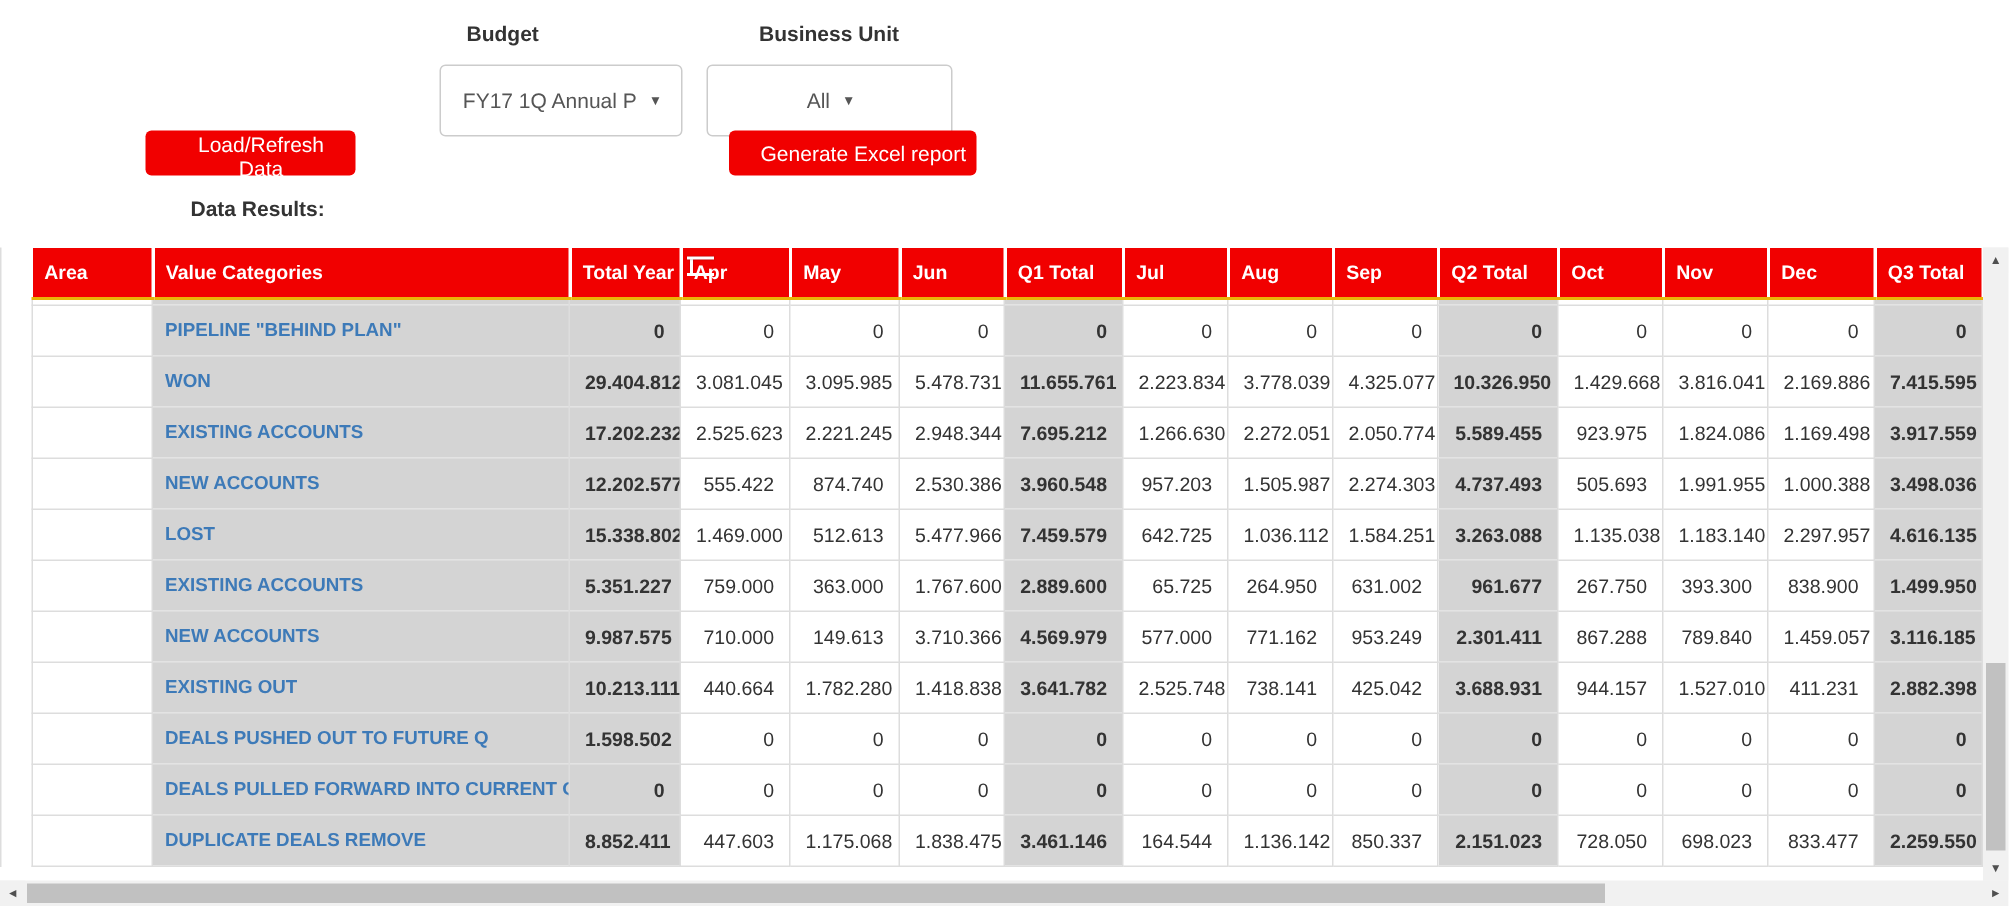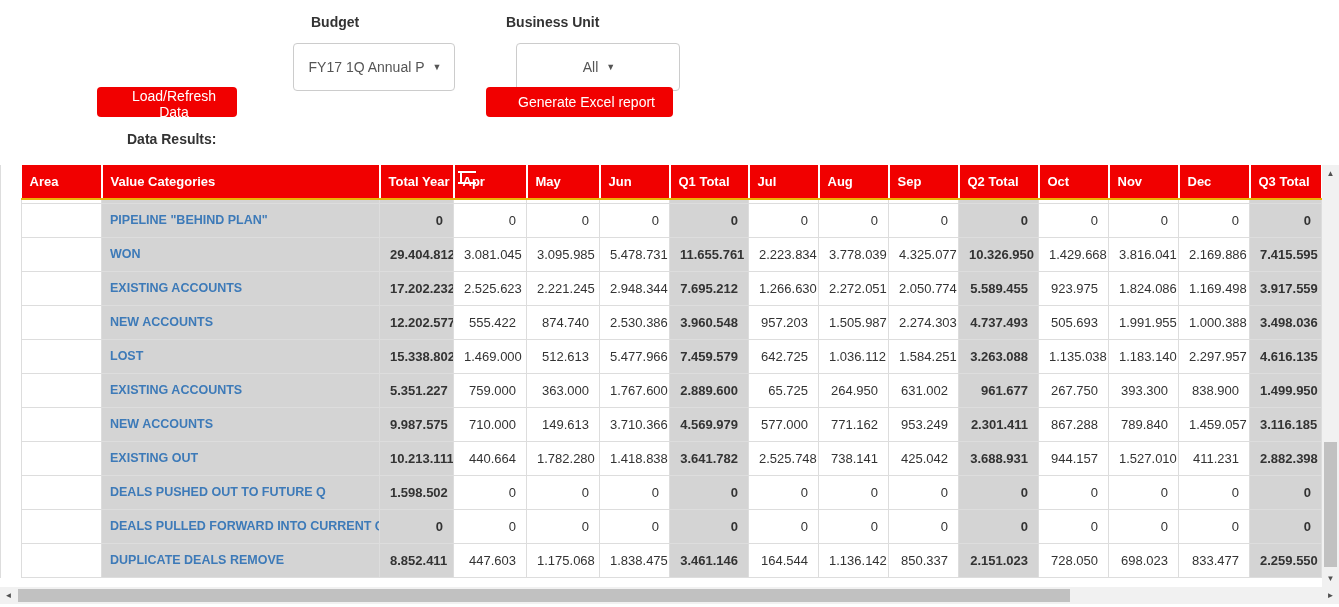--- a/index.html
+++ b/index.html
@@ -64,27 +64,27 @@
 </head>
 <body>
 
 <div class="abs field-label" style="left:291px;top:14px;">Budget</div>
 <div class="abs select" style="left:293px;top:43px;width:162px;">
   <span>FY17 1Q Annual P</span>
   <span class="caret">▼</span>
 </div>
 
 <div class="abs field-label" style="left:486px;top:14px;">Business Unit</div>
-<div class="abs select" style="left:516px;top:43px;width:164px;">
+<div class="abs select" style="left:471px;top:43px;width:164px;">
   <span>All</span>
   <span class="caret">▼</span>
 </div>
 
 <button class="abs btn" style="left:97px;top:87px;width:140px;">Load/Refresh Data</button>
-<button class="abs btn" style="left:486px;top:87px;width:187px;">Generate Excel report</button>
+<button class="abs btn" style="left:486px;top:87px;width:165px;">Generate Excel report</button>
 
 <div class="abs data-results" style="left:107px;top:131px;">Data Results:</div>
 
 <div class="abs table-wrap">
   <table id="grid">
     <colgroup id="grid-cols">
         <col style="width:80px">
         <col style="width:278px">
         <col style="width:74px">
         <col style="width:73px">

